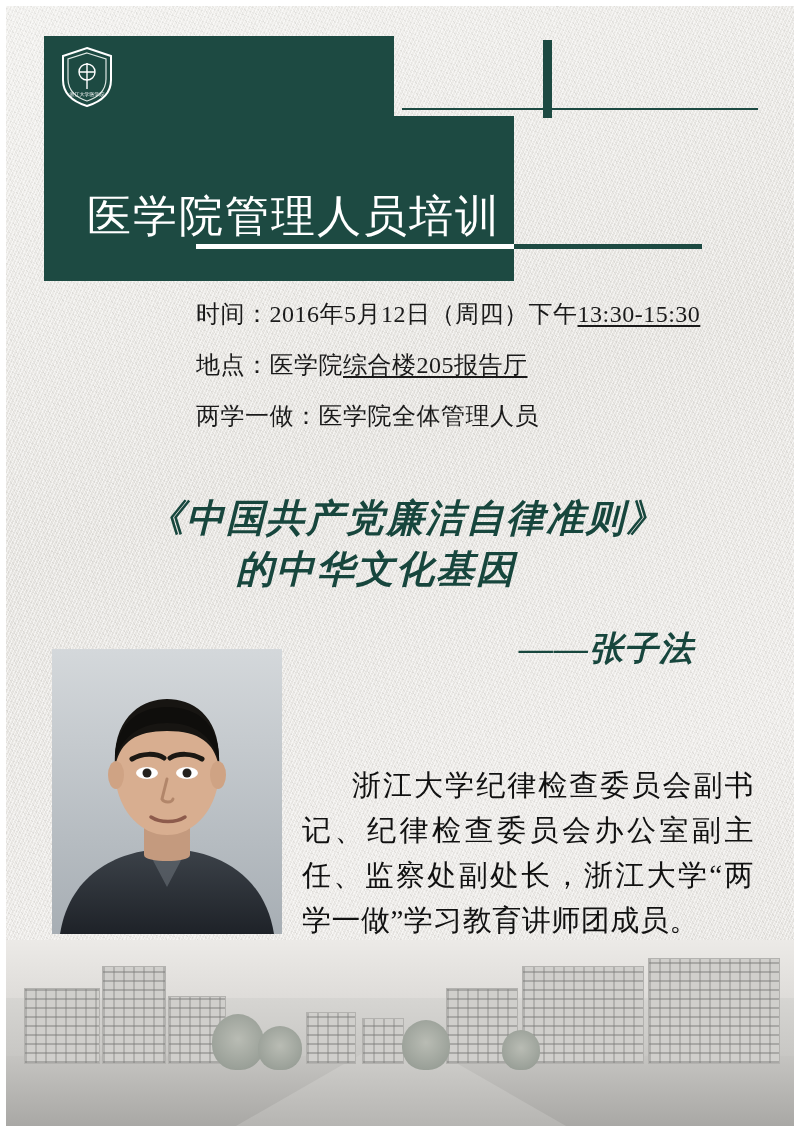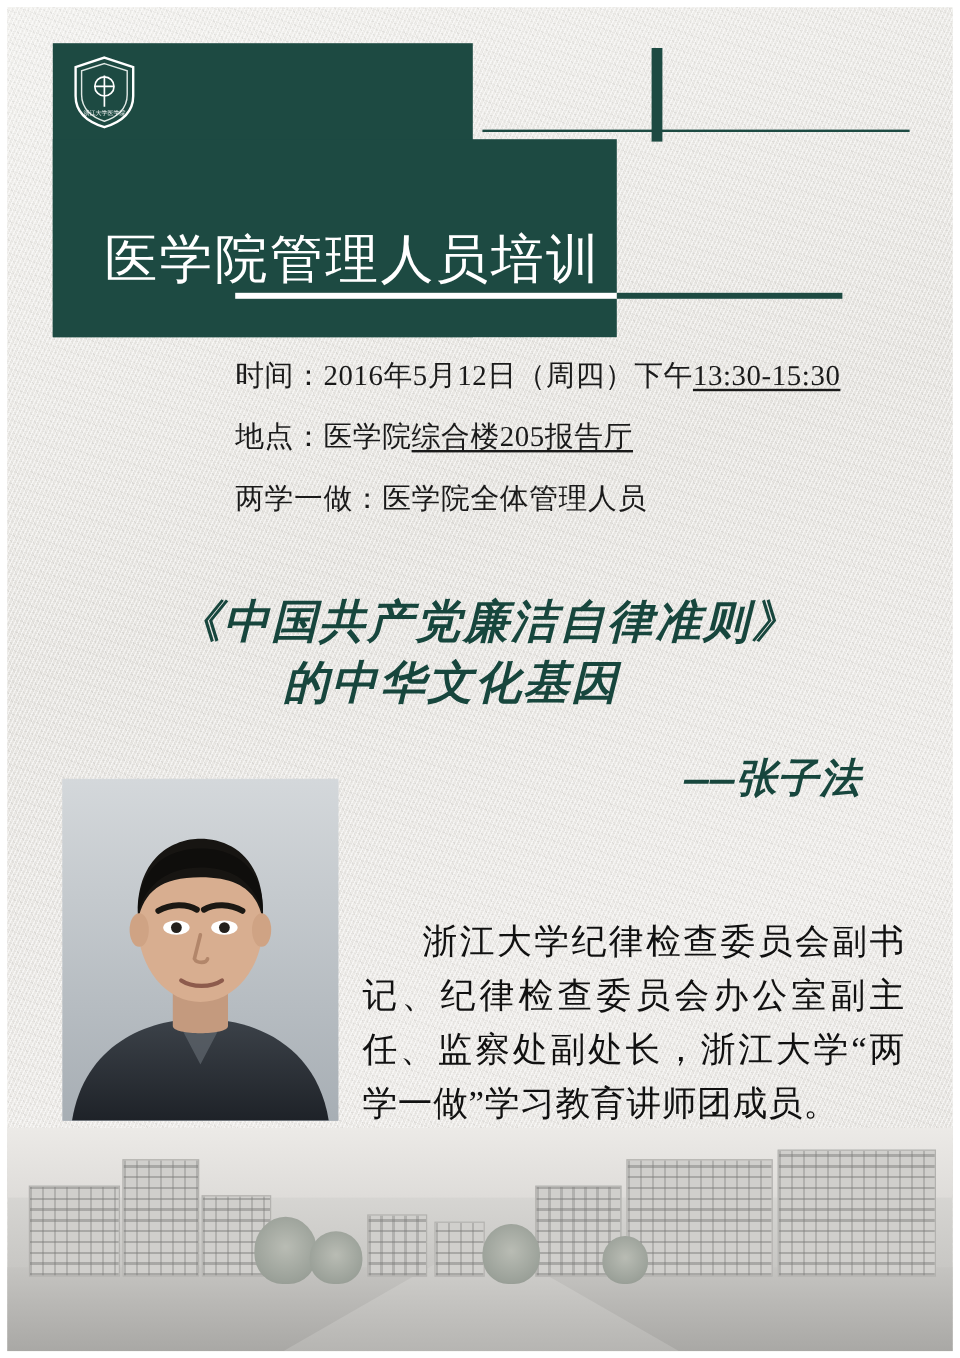--- a/index.html
+++ b/index.html
@@ -135,24 +135,24 @@
     font-weight: bold;
     font-size: 38px;
     line-height: 1.35;
     letter-spacing: 2px;
   }
   .calli .l1 { display: block; }
   .calli .l2 { display: block; padding-right: 60px; }
 
   .signature {
     position: absolute;
-    right: 76px;
+    right: 100px;
     top: 620px;
     color: #17463d;
-    font-family: Liberation Mono, monospace;
+    font-family: Liberation Serif, serif;
     font-style: italic;
     font-weight: bold;
     font-size: 34px;
     letter-spacing: 1px;
     white-space: nowrap;
   }
 
   
   .portrait {
     position: absolute;

